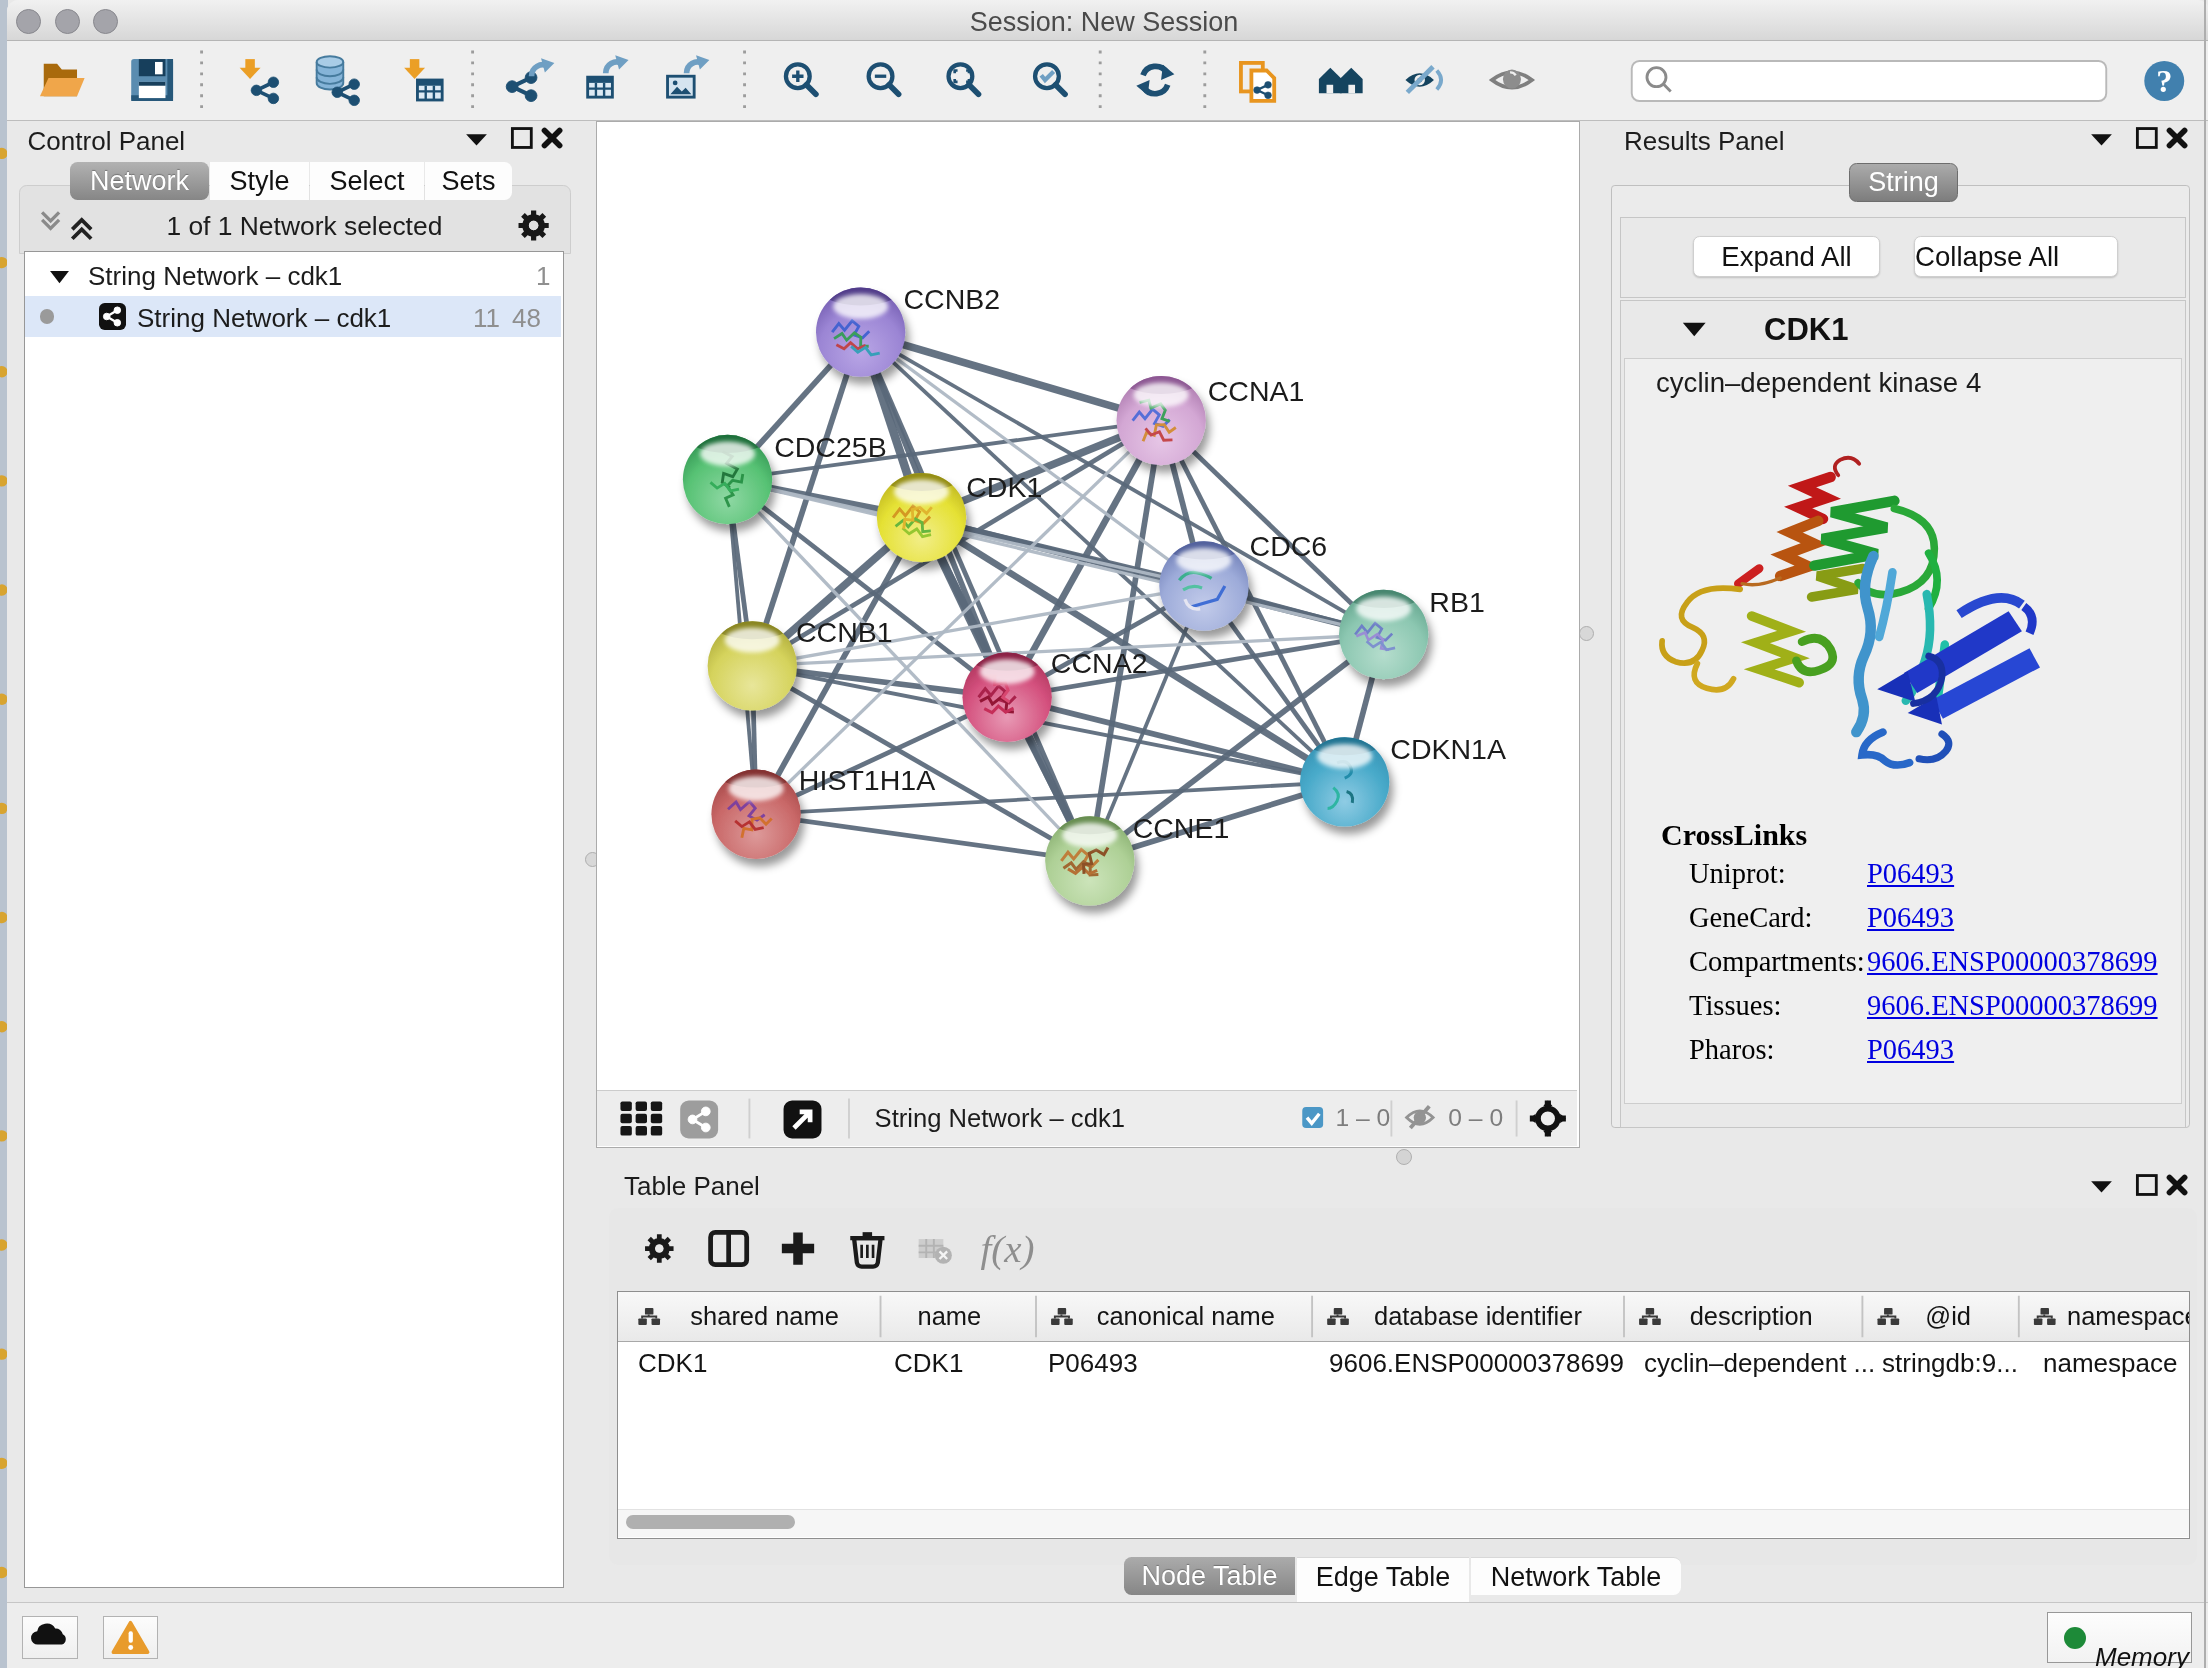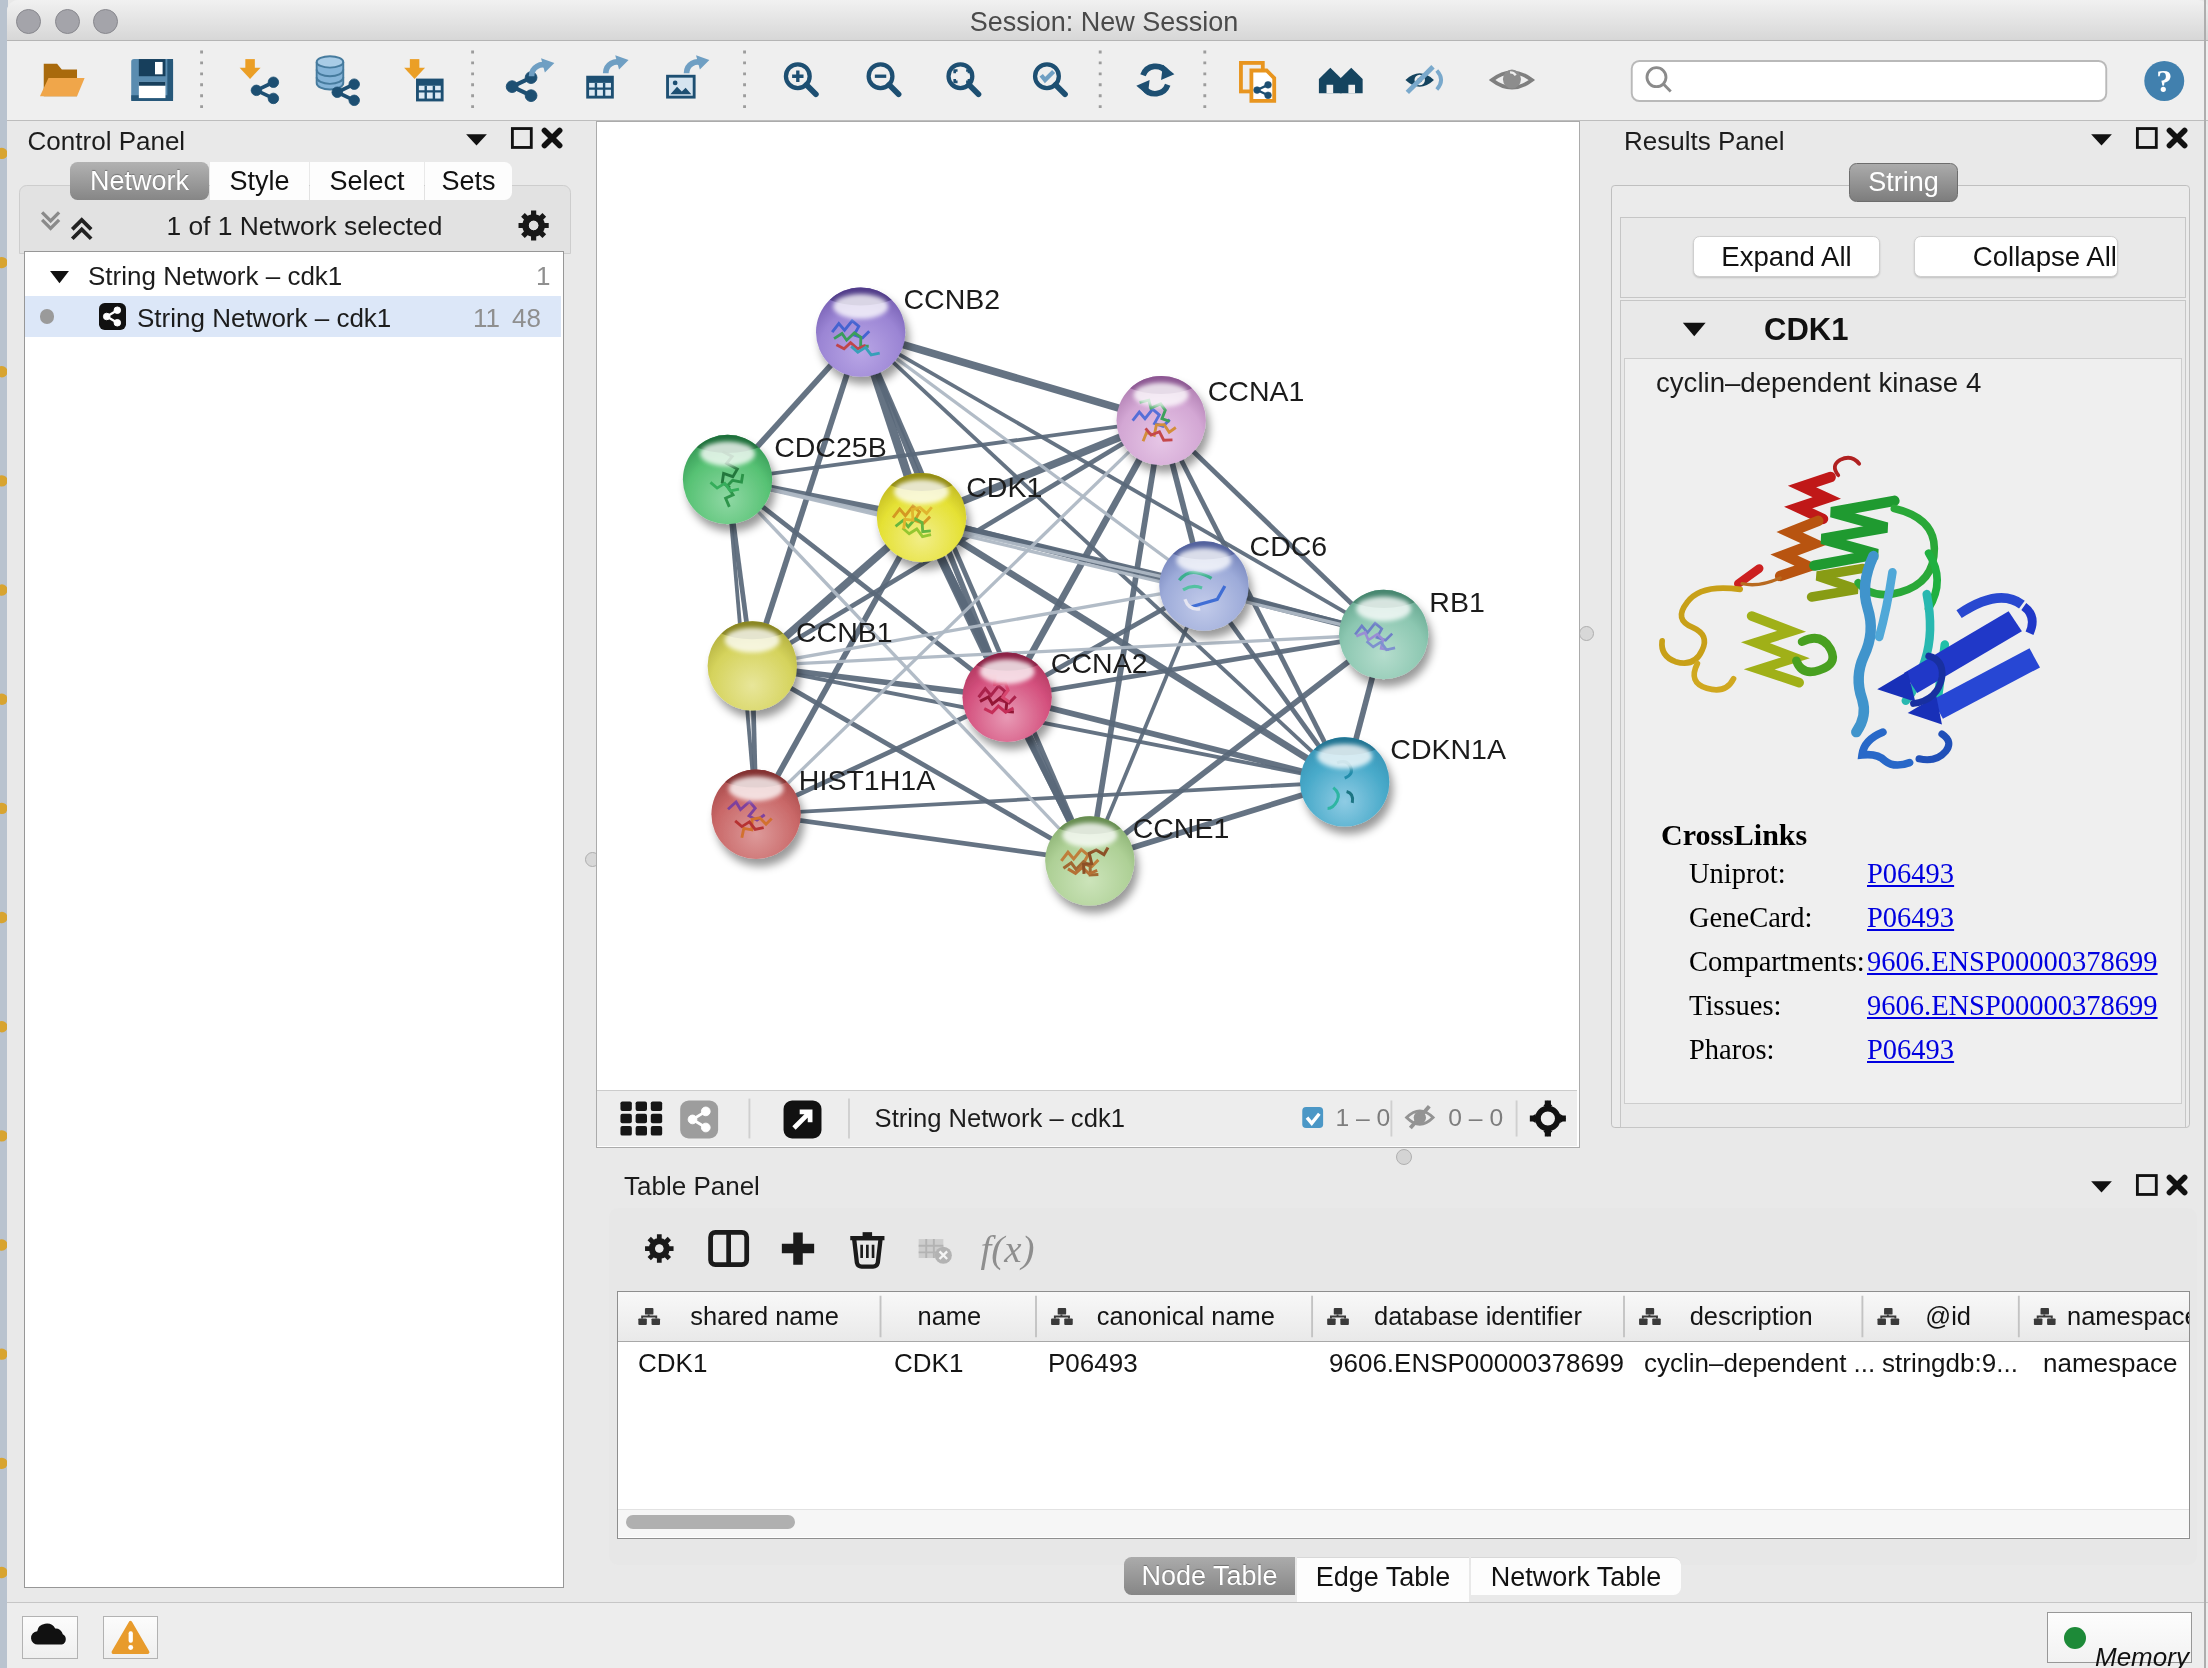--- a/index.html
+++ b/index.html
@@ -602,21 +602,21 @@
 <svg width="124" height="34" viewBox="0 0 130 36">
 <path d="M9,14 h22 l-11,12 z" fill="#111"></path>
 <rect x="58" y="8" width="20" height="20" fill="none" stroke="#111" stroke-width="3"></rect>
 <path d="M92,10 L108,26 M108,10 L92,26" stroke="#111" stroke-width="6" stroke-linecap="round"></path>
 </svg>
 </div>
 <div class="abs" id="rp-box" style="left:1611px;top:185px;width:577px;height:941px;background:#ebebeb;border:1px solid #bfbfbf;border-radius:3.8px;"></div>
 <div class="abs" id="rp-string" style="left:1849px;top:163px;width:107px;height:37px;border-radius:7.6px;background:linear-gradient(#ababab,#7d7d7d);border:1px solid #6d6d6d;color:#ffffff;font-size:27px;text-align:center;line-height:37px;">String</div>
 <div class="abs" id="rp-box1" style="left:1620px;top:217px;width:564px;height:79px;background:#e9e9e9;border:1px solid #c6c6c6;"></div>
 <div class="abs" id="rp-expand" style="left:1693px;top:236px;width:185px;height:39px;background:#ffffff;border:1px solid #cfcfcf;border-radius:6.7px;box-shadow:0 1px 1.9px rgba(0,0,0,0.18);font-size:27.6px;text-align:center;line-height:39px;color:#111;">Expand All</div>
-<div class="abs" id="rp-collapse" style="left:1914px;top:236px;width:202px;height:39px;background:#ffffff;border:1px solid #cfcfcf;border-radius:6.7px;box-shadow:0 1px 1.9px rgba(0,0,0,0.18);font-size:27.6px;text-align:right;line-height:39px;color:#111;">Collapse All</div>
+<div class="abs" id="rp-collapse" style="left:1914px;top:236px;width:202px;height:39px;background:#ffffff;border:1px solid #cfcfcf;border-radius:6.7px;box-shadow:0 1px 1.9px rgba(0,0,0,0.18);font-size:27.6px;text-align:left;line-height:39px;color:#111;">Collapse All</div>
 <div class="abs" id="rp-box2" style="left:1620px;top:300px;width:564px;height:826px;background:#e9e9e9;border:1px solid #c6c6c6;"></div>
 <div class="abs" id="rp-cdk1-hdr" style="left:1621px;top:301px;width:562px;height:57px;">
 <svg class="abs" style="left:59px;top:19px;" width="28.5" height="19" viewBox="0 0 30 20">
       <path d="M3,3 h24 l-12,14 z" fill="#111"></path>
     </svg>
 <div class="abs" style="left:143px;top:11.4px;font-size:31px;font-weight:bold;color:#111;">CDK1</div>
 </div>
 <div class="abs" id="rp-content" style="left:1624px;top:358px;width:556px;height:744px;background:#efefef;border:1px solid #cdcdcd;"></div>
 <div class="abs txt" style="left:1656px;top:367px;font-size:27.6px;">cyclin–dependent kinase 4</div>
 <div class="abs" id="ribbon" style="left:1645px;top:418px;width:533px;height:357px;">

